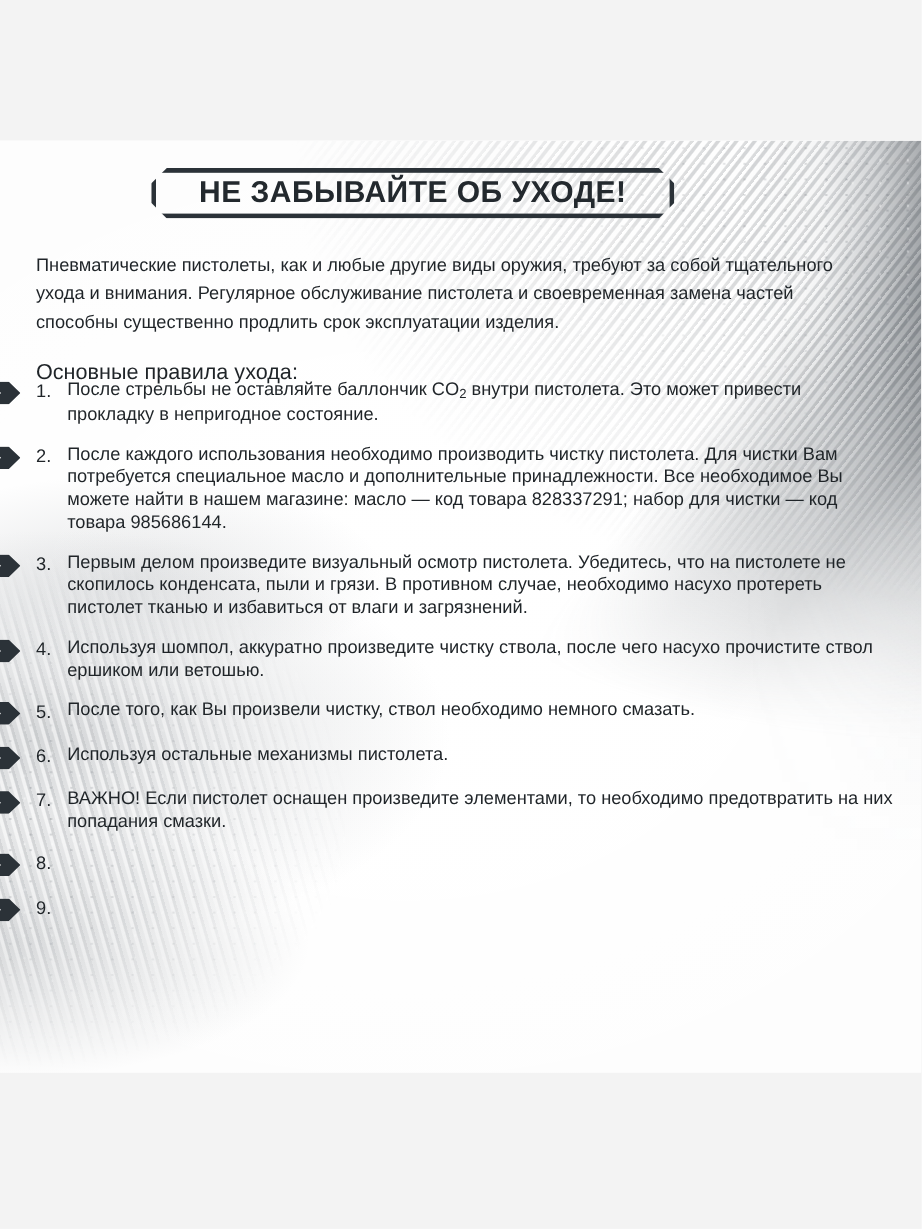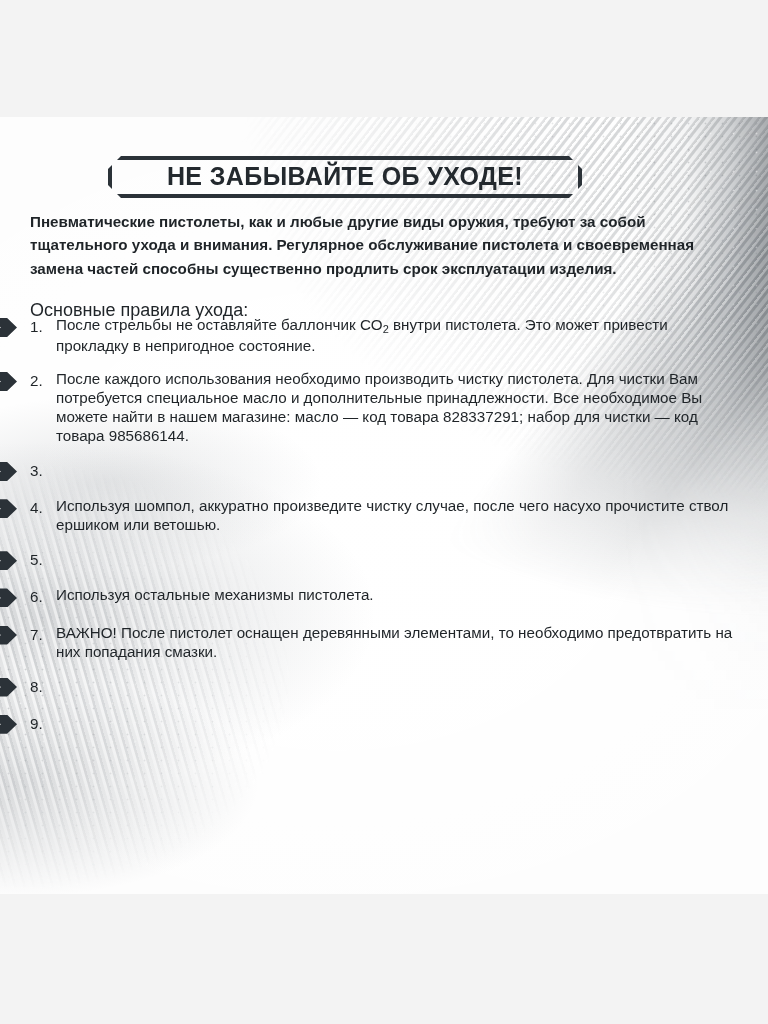--- a/index.html
+++ b/index.html
@@ -139,25 +139,24 @@
   
   .inner {
     position: relative;
     z-index: 5;
     padding: 0;
   }
 
   
   .banner-wrap {
     position: absolute;
-    left: 108px;
+    left: 126px;
     top: 23px;
-    width: 474px;
+    width: 436px;
     height: 42px;
-    margin-top: 16px;
   }
   .banner {
     position: relative;
     width: 100%;
     height: 100%;
     box-sizing: border-box;
     border: 4px solid #2b3238;
     background: transparent;
     -webkit-clip-path: polygon(13px 0, calc(100% - 13px) 0, 100% 13px, 100% calc(100% - 13px), calc(100% - 13px) 100%, 13px 100%, 0 calc(100% - 13px), 0 13px);
             clip-path: polygon(13px 0, calc(100% - 13px) 0, 100% 13px, 100% calc(100% - 13px), calc(100% - 13px) 100%, 13px 100%, 0 calc(100% - 13px), 0 13px);
@@ -177,21 +176,20 @@
 
   
   .intro {
     position: absolute;
     left: 30px;
     top: 78px;
     width: 700px;
     font-size: 15.2px;
     line-height: 23.2px;
     color: #1f2428;
-    font-weight: bold;
   }
 
   
   .subhead {
     position: absolute;
     left: 30px;
     top: 166px;
     font-size: 18px;
     font-weight: normal;
     color: #1f2428;
@@ -283,43 +281,45 @@
 
         <div class="rule">
           <span class="chev"></span>
           <span class="rule-num">2.</span>
           <span class="rule-text">После каждого использования необходимо производить чистку пистолета. Для чистки Вам потребуется специальное масло и дополнительные принадлежности. Все необходимое Вы можете найти в нашем магазине: масло — код товара 828337291; набор для чистки — код товара 985686144.</span>
         </div>
 
         <div class="rule">
           <span class="chev"></span>
           <span class="rule-num">3.</span>
+          <span class="rule-text">Первым делом произведите визуальный осмотр пистолета. Убедитесь, что на пистолете не скопилось конденсата, пыли и грязи. В противном случае, необходимо насухо протереть пистолет тканью и избавиться от влаги и загрязнений.</span>
         </div>
 
         <div class="rule">
           <span class="chev"></span>
           <span class="rule-num">4.</span>
-          <span class="rule-text">Используя шомпол, аккуратно произведите чистку случае, после чего насухо прочистите ствол ершиком или ветошью.</span>
+          <span class="rule-text">Используя шомпол, аккуратно произведите чистку ствола, после чего насухо прочистите ствол ершиком или ветошью.</span>
         </div>
 
         <div class="rule">
           <span class="chev"></span>
           <span class="rule-num">5.</span>
+          <span class="rule-text">После того, как Вы произвели чистку, ствол необходимо немного смазать.</span>
         </div>
 
         <div class="rule">
           <span class="chev"></span>
           <span class="rule-num">6.</span>
           <span class="rule-text">Используя остальные механизмы пистолета.</span>
         </div>
 
         <div class="rule">
           <span class="chev"></span>
           <span class="rule-num">7.</span>
-          <span class="rule-text">ВАЖНО! После пистолет оснащен деревянными элементами, то необходимо предотвратить на них попадания смазки.</span>
+          <span class="rule-text">ВАЖНО! Если пистолет оснащен произведите элементами, то необходимо предотвратить на них попадания смазки.</span>
         </div>
 
         <div class="rule">
           <span class="chev"></span>
           <span class="rule-num">8.</span>
         </div>
 
         <div class="rule">
           <span class="chev"></span>
           <span class="rule-num">9.</span>

